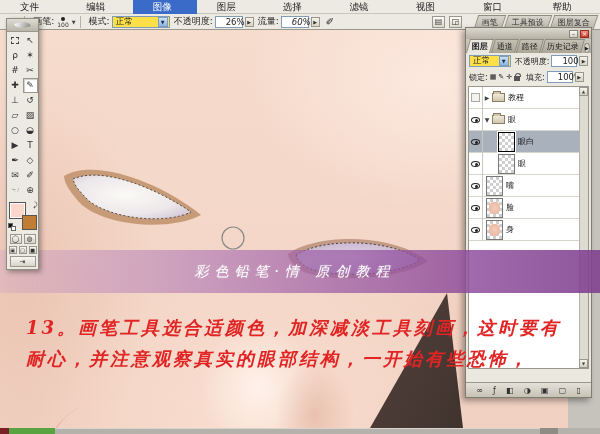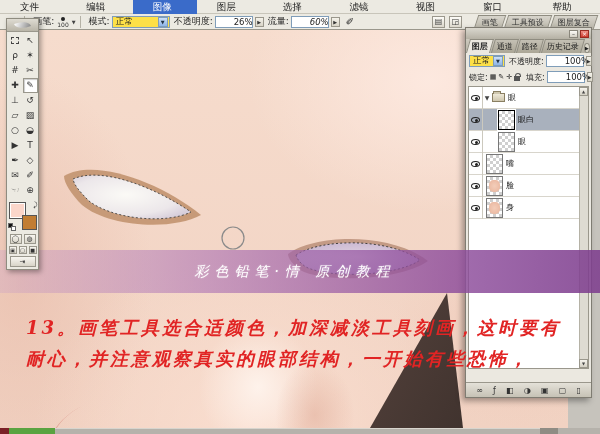--- a/index.html
+++ b/index.html
@@ -19,21 +19,21 @@
   .ob-toolbtn .ticon{font-size:10px;font-style:normal;}
   .dd-arrow{font-size:5px;margin-left:2px;color:#444;}
   .ob-label{margin:0 2px 0 4px;white-space:nowrap;}
   .brush-preview{display:flex;flex-direction:column;align-items:center;line-height:4px;margin:0 1px;}
   .brush-preview .dot{width:4px;height:4px;border-radius:50%;background:#222;}
   .brush-preview .sz{font-size:6px;margin-top:2px;color:#333;}
   .combo{display:flex;align-items:center;background:#fde047;border:1px solid #7f9db9;height:12px;
          padding:0 1px 0 3px;font-size:8.5px;}
   .combo .cb-btn{width:10px;height:10px;margin-left:3px;background:linear-gradient(#cde0f7,#8db4e8);
                  border:1px solid #7f9db9;color:#234;font-size:5px;display:flex;align-items:center;justify-content:center;}
-  .field{display:flex;align-items:center;background:#fff;border:1px solid #7f9db9;height:12px;padding:0 18px;font-size:8.5px;}
+  .field{display:flex;align-items:center;background:#fff;border:1px solid #7f9db9;height:12px;padding:0 10px;font-size:8.5px;}
   .spin-btn{width:9px;height:10px;margin-left:2px;background:linear-gradient(#f4f2ea,#d9d5c8);
             border:1px solid #9a978c;font-size:5px;display:flex;align-items:center;justify-content:center;color:#333;}
   .airbrush{font-size:10px;margin-left:6px;font-style:normal;}
   .ob-right{margin-left:auto;display:flex;align-items:center;}
   .sq-btn{width:13px;height:12px;border:1px solid #9a978c;background:linear-gradient(#fdfcf8,#dcd8cc);
           margin-right:4px;display:flex;align-items:center;justify-content:center;font-size:8px;font-style:normal;color:#333;}
   .well{display:flex;height:14px;align-items:flex-end;margin:0 4px 0 8px;}
   .well-tab{background:linear-gradient(#d8d5cc,#b9b5a8);border:1px solid #8f8c80;border-bottom:none;
             transform:skewX(-18deg);padding:1px 5px;font-size:8px;margin-left:2px;color:#333;white-space:nowrap;}
   .well-tab span{display:inline-block;transform:skewX(18deg);}
@@ -358,20 +358,28 @@
       </span>
       <span class="ob-label">填充:</span>
       <div class="field" style="width:26px;">
         <span>100%</span>
       </div>
       <span class="spin-btn">▶</span>
     </div>
     <div class="layer-list">
       <div class="lrow">
         <span class="eye-cell">
+            <span class="eye-empty"></span>
+          </span>
+        <span class="expander">▶</span>
+        <span class="folder"></span>
+        <span class="lname">教程</span>
+      </div>
+      <div class="lrow">
+        <span class="eye-cell">
             <span class="eye-icon"></span>
           </span>
         <span class="expander">▼</span>
         <span class="folder"></span>
         <span class="lname">眼</span>
       </div>
       <div class="lrow selected">
         <span class="eye-cell">
             <span class="eye-icon"></span>
           </span>

